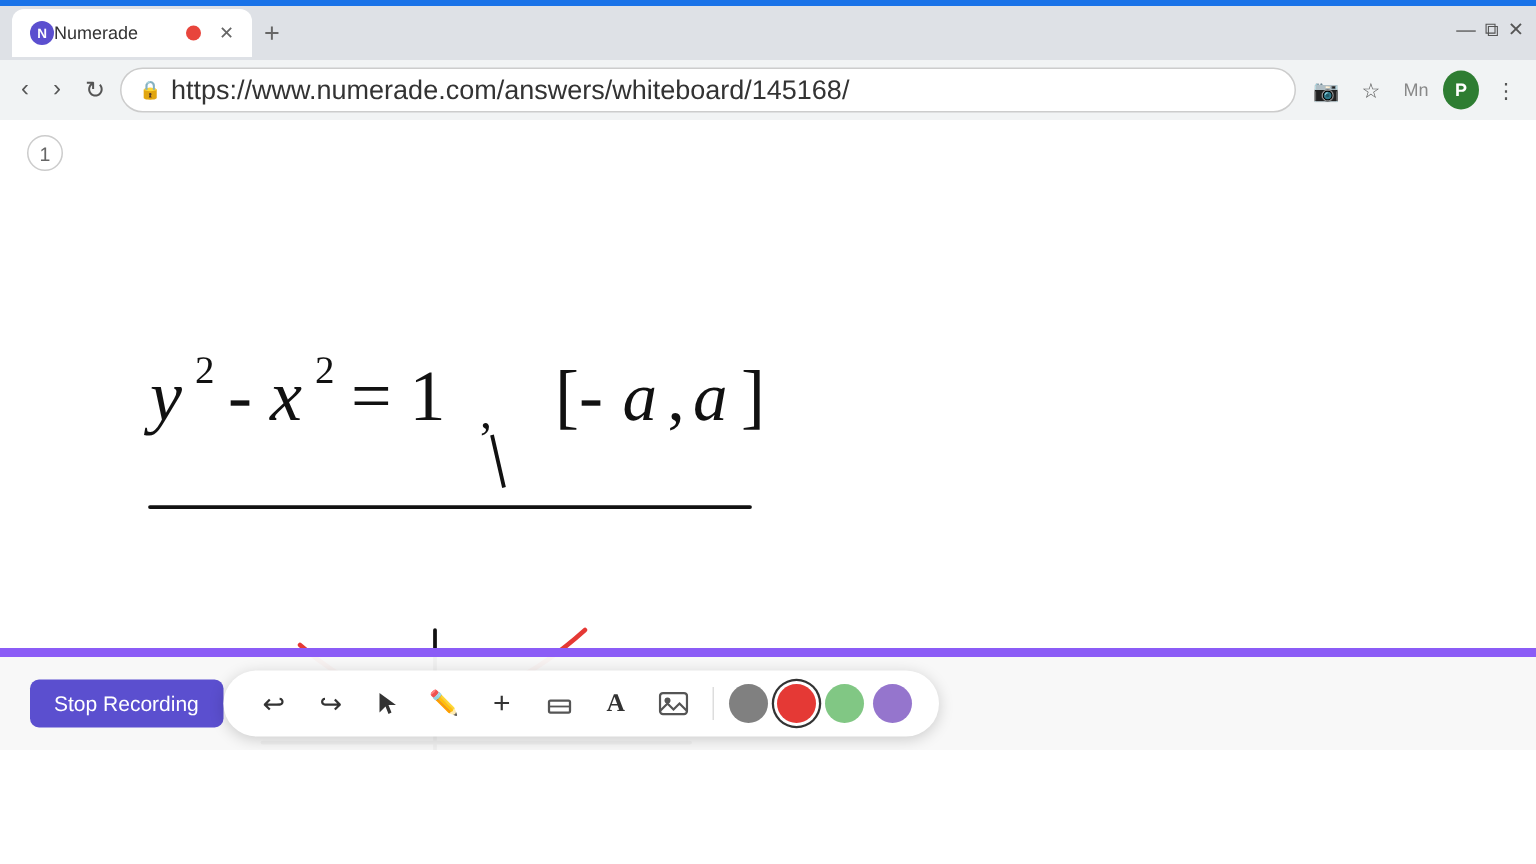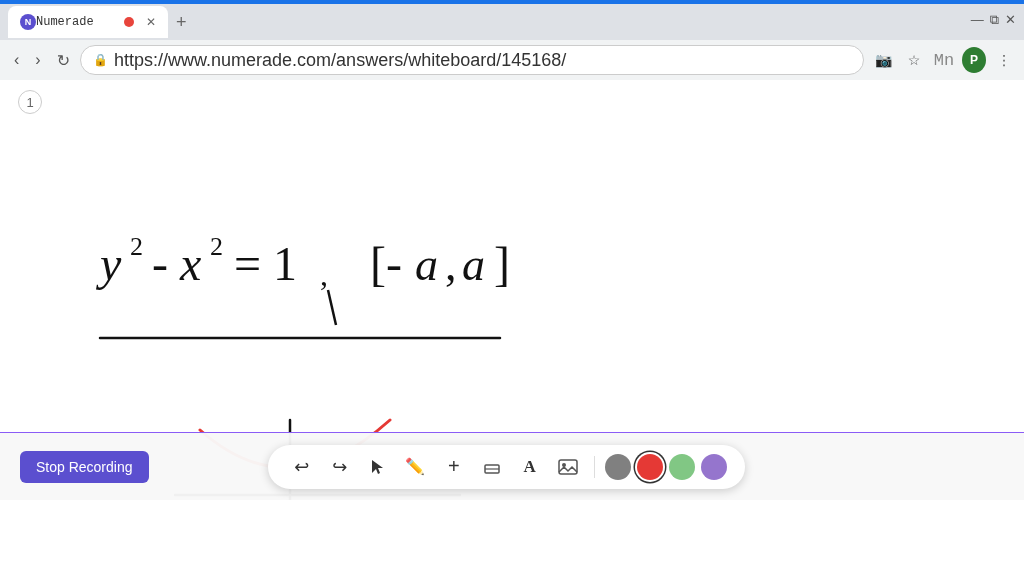--- a/index.html
+++ b/index.html
@@ -1,19 +1,19 @@
 <!DOCTYPE html>
 <html><head>
   <meta charset="utf-8">
   <style>
     * { margin: 0; padding: 0; box-sizing: border-box; }
     body { width: 1024px; height: 576px; overflow: hidden; font-family: Arial, sans-serif; background: #fff; }
     .title-bar { display: flex; align-items: center; height: 36px; padding: 0 8px; background: #dee1e6; }
     .tab-active { display: flex; align-items: center; background: #fff; border-radius: 8px 8px 0 0; padding: 0 12px; height: 32px; min-width: 160px; font-size: 13px; color: #333; }
-    .tab-title { flex: 1; font-size: 12px; font-family: Liberation Mono, monospace; }
+    .tab-title { flex: 1; font-size: 12px; }
     .tab-x { font-size: 12px; color: #666; margin-left: 8px; cursor: pointer; }
     .new-tab-btn { font-size: 18px; color: #666; margin-left: 8px; cursor: pointer; }
     .window-controls { margin-left: auto; display: flex; gap: 8px; }
 
     .nav-bar { display: flex; align-items: center; height: 40px; padding: 0 8px; background: #f1f3f4; gap: 4px; }
     .nav-btn { background: none; border: none; cursor: pointer; color: #555; font-size: 16px; padding: 4px 6px; border-radius: 4px; }
     .address-bar { flex: 1; display: flex; align-items: center; background: #fff; border: 1px solid #ccc; border-radius: 20px; padding: 4px 12px; height: 30px; font-size: 13px; color: #333; gap: 6px; }
     .lock-icon { color: #555; font-size: 12px; }
     .address-text { flex: 1; font-size: 18px; color: #333; }
     .nav-icons { display: flex; gap: 6px; margin-left: 4px; }
@@ -64,21 +64,21 @@
     <button class="nav-btn">‹</button>
     <button class="nav-btn">›</button>
     <button class="nav-btn">↻</button>
     <div class="address-bar">
       <span class="lock-icon">🔒</span>
       <span class="address-text">https://www.numerade.com/answers/whiteboard/145168/</span>
     </div>
     <div class="nav-icons">
       <div class="nav-icon">📷</div>
       <div class="nav-icon">☆</div>
-      <div class="nav-icon" style="font-size:17px;color:#888;font-family:Liberation Mono, monospace;">Mn</div>
+      <div class="nav-icon" style="font-size:12px;color:#888;">Mn</div>
       <div class="nav-icon">
         <div class="profile-avatar">P</div>
       </div>
       <div class="nav-icon">⋮</div>
     </div>
   </div>
 
   <div class="whiteboard" style="height: 420px; position: relative;">
 
     <div style="position:absolute;top:10px;left:18px;font-size:13px;color:#666;border:1px solid #ccc;border-radius:50%;width:24px;height:24px;display:flex;align-items:center;justify-content:center;">1</div>
@@ -107,21 +107,21 @@
 
       <line x1="100" y1="258" x2="500" y2="258" stroke="#111" stroke-width="2.5" stroke-linecap="round"></line>
 
       <line x1="175" y1="415" x2="460" y2="415" stroke="#111" stroke-width="2.5" stroke-linecap="round"></line>
 
       <line x1="290" y1="340" x2="290" y2="490" stroke="#111" stroke-width="2.5" stroke-linecap="round"></line>
 
       <path d="M 200 350 Q 290 430 390 340" stroke="#e53935" stroke-width="3" fill="none" stroke-linecap="round"></path>
     </svg>
 
-    <div style="position:absolute;bottom:0;left:0;right:0;height:68px;background:rgba(248,248,248,0.97);display:flex;align-items:center;justify-content:space-between;padding:0 20px;border-top:1px solid #8b5cf6;">
+    <div style="position:absolute;bottom:0;left:0;right:0;height:68px;background:rgba(248,248,248,0.97);display:flex;align-items:center;padding:0 20px;border-top:6px solid #8b5cf6;">
       <button class="stop-recording-btn">Stop Recording</button>
 
       <div style="background:#fff;border-radius:30px;box-shadow:0 2px 10px rgba(0,0,0,0.18);display:flex;align-items:center;padding:6px 18px;gap:6px;">
 
         <button class="tool-btn" style="font-size:18px;">↩</button>
 
         <button class="tool-btn" style="font-size:18px;">↪</button>
 
         <button class="tool-btn" style="font-size:15px;">
           <svg width="18" height="18" viewBox="0 0 18 18">

